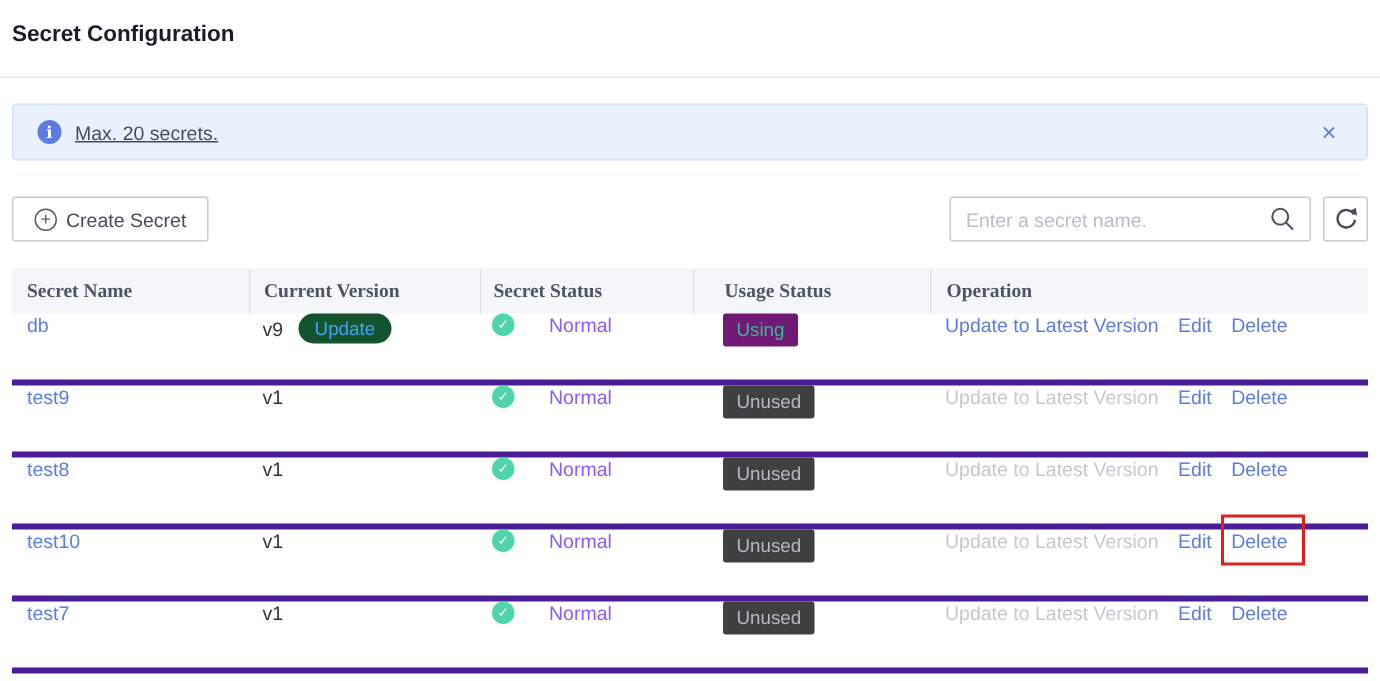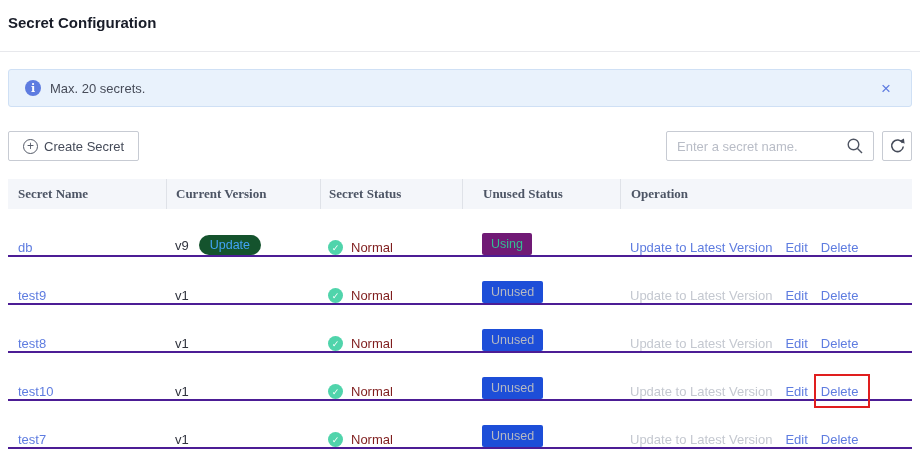--- a/index.html
+++ b/index.html
@@ -36,21 +36,21 @@
     background: #5e7ce0;
     color: #ffffff;
     font-size: 11px;
     font-weight: bold;
     display: inline-flex;
     align-items: center;
     justify-content: center;
     flex: 0 0 auto;
     font-family: "DejaVu Serif", serif;
   }
-  .banner-text { margin-left: 9px; color: #474c59; }
+  .banner-text { margin-left: 9px; color: #474c59; text-decoration: underline; }
   .banner-close {
     margin-left: auto;
     color: #5e7ce0;
     font-size: 17px;
     line-height: 1;
     cursor: pointer;
     padding: 2px 4px;
   }
 
   
@@ -82,21 +82,21 @@
     align-items: center;
     justify-content: center;
     font-size: 12px;
     line-height: 1;
     color: #555b69;
     padding-bottom: 1px;
   }
   .toolbar-right { display: flex; align-items: center; gap: 8px; }
   .search-box {
     position: relative;
-    width: 208px; height: 30px;
+    width: 241px; height: 30px;
   }
   .search-input {
     width: 100%; height: 100%;
     border: 1px solid #c7cbd3;
     border-radius: 2px;
     padding: 0 34px 0 10px;
     font-size: 13px;
     font-family: "Liberation Sans", "DejaVu Sans", sans-serif;
     color: #2e3340;
     outline: none;
@@ -127,22 +127,22 @@
     background: #f4f6fa;
     align-items: center;
     font-weight: bold;
     color: #4d5565;
   }
   .th { position: relative; height: 100%; display: flex; align-items: center; font-family: Liberation Serif, serif; }
   .th + .th { border-left: 1px solid #dfe2e8; }
   .trow {
     display: flex;
     height: 48px;
-    align-items: flex-end;
-    border-bottom: 2px solid #4c1d95;
+    align-items: flex-start;
+    border-bottom: 4px solid #4c1d95;
     position: relative;
   }
   .col-name    { width: 158px; padding-left: 10px; }
   .col-version { width: 154px; padding-left: 9px; }
   .col-status  { width: 142px; padding-left: 8px; }
   .col-usage   { width: 158px; padding-left: 20px; }
   .col-op      { width: 282px; padding-left: 10px; }
   .cell { display: flex; align-items: center; }
 
   .name-link { color: #5e7ce0; cursor: pointer; text-decoration: none; }
@@ -161,24 +161,24 @@
     border-radius: 50%;
     background: #50d4ab;
     color: #ffffff;
     font-size: 9px;
     display: inline-flex;
     align-items: center;
     justify-content: center;
     margin-right: 8px;
     flex: 0 0 auto;
   }
-  .status-text { color: #7f1d1d; }
+  .status-text { color: #8b5cf6; margin-left: 15px; }
   .usage-badge { padding: 4px 9px; border-radius: 2px; font-size: 12.5px; }
   .usage-using  { background: #701a75; color: #35bd92; }
-  .usage-unused { background: #1d4ed8; color: #b5b9c3; }
+  .usage-unused { background: #404040; color: #b5b9c3; }
 
   .op-link { cursor: pointer; text-decoration: none; margin-right: 13px; }
   .op-link:last-child { margin-right: 0; }
   .op-blue { color: #5e7ce0; }
   .op-disabled { color: #c4c8d0; cursor: default; }
 
   .red-outline { position: relative; display: inline-block; }
   .red-outline::after {
     content: "";
     position: absolute;
@@ -219,21 +219,21 @@
       </svg>
     </button>
   </div>
 </div>
 
 <div class="table">
   <div class="thead">
     <div class="th col-name">Secret Name</div>
     <div class="th col-version">Current Version</div>
     <div class="th col-status">Secret Status</div>
-    <div class="th col-usage">Unused Status</div>
+    <div class="th col-usage">Usage Status</div>
     <div class="th col-op">Operation</div>
   </div>
 
   <div class="trow">
     <div class="cell col-name">
         <a class="name-link">db</a>
       </div>
     <div class="cell col-version">
       <span class="version-text">v9</span>
       <span class="update-badge">Update</span>

